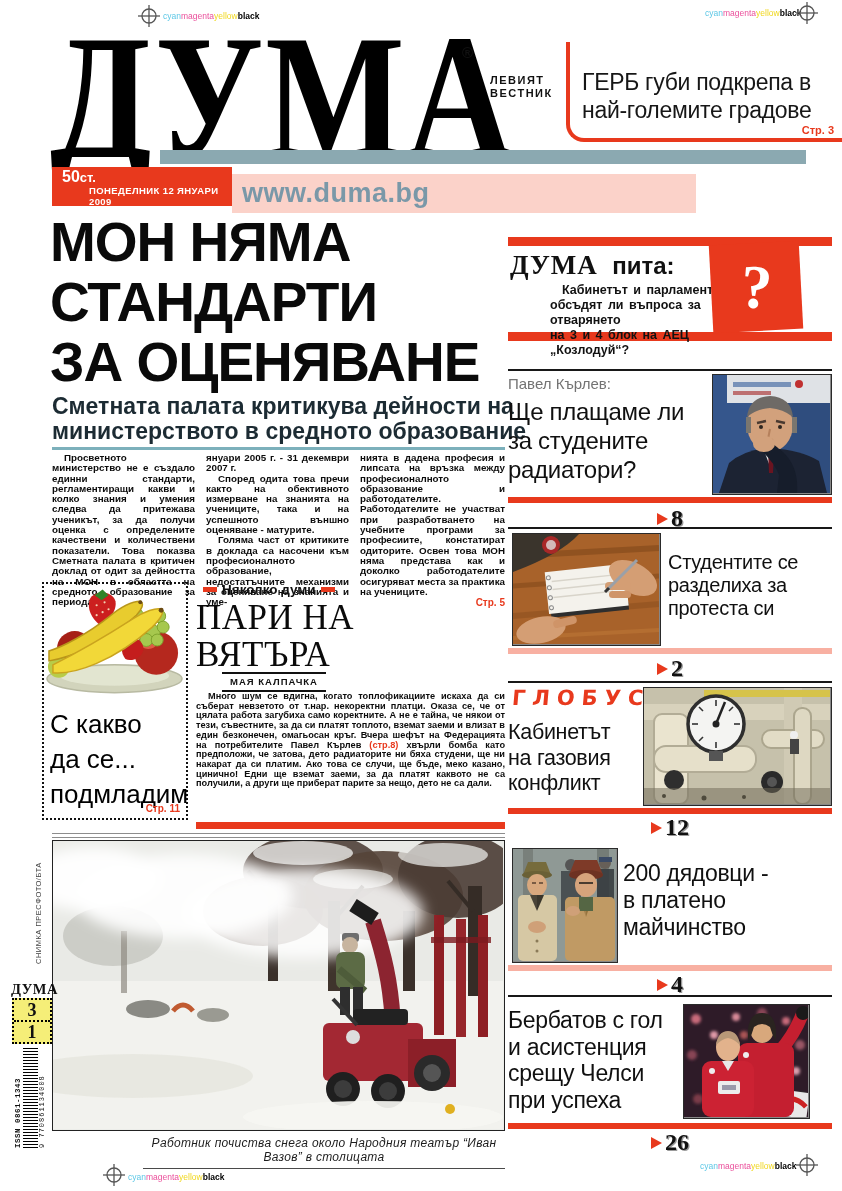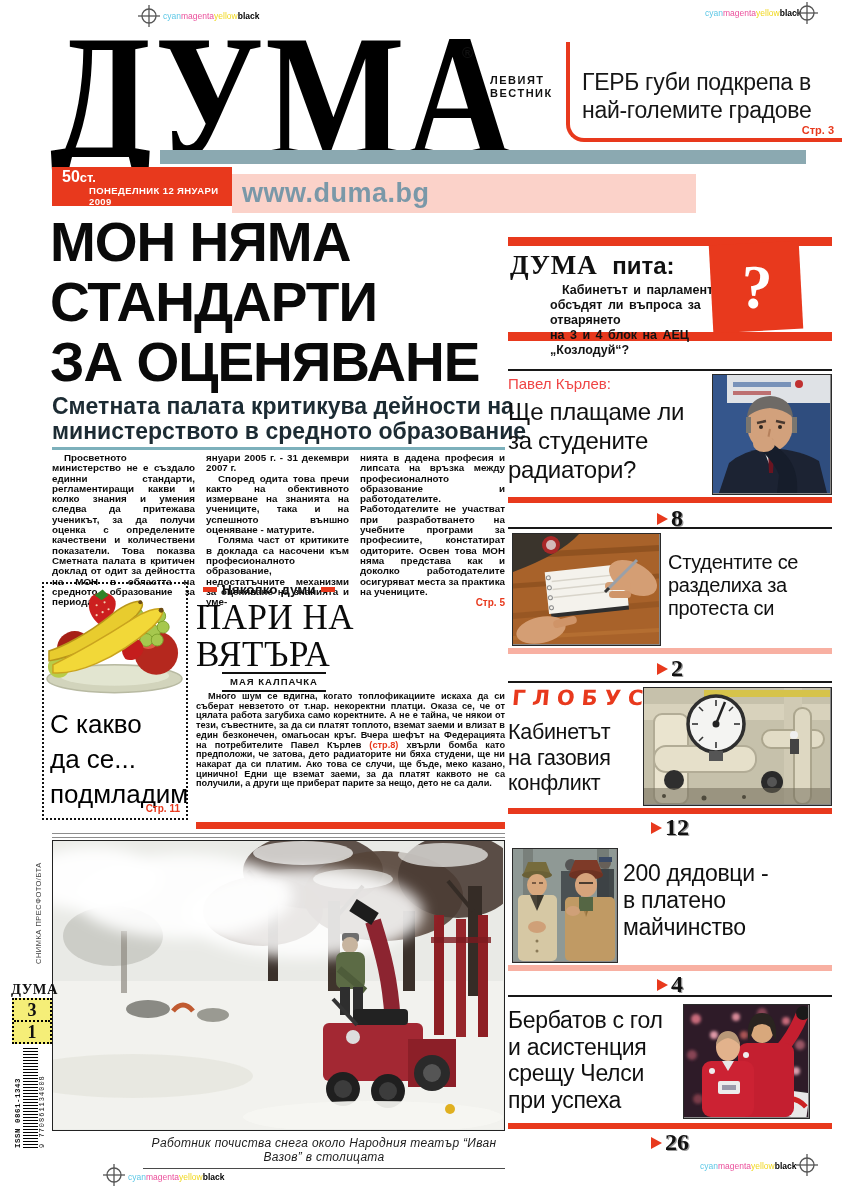--- a/index.html
+++ b/index.html
@@ -30,21 +30,21 @@
   .sep{background:#181818;}
   
   .askbar{background:#e8391d;}
   .serifb{font-family:"Liberation Serif",serif;font-weight:bold;}
   .asks-q div{font-size:12.5px;font-weight:bold;line-height:15px;word-spacing:2px;}
   .asks-q div:first-child{text-indent:12px;}
   .qsq{background:#e8391d;transform:rotate(-3deg);text-align:center;}
   .qmark{color:#fff;font-family:"Liberation Serif",serif;font-weight:bold;font-size:62px;line-height:88px;
          display:inline-block;transform:rotate(7deg);}
   
-  .kicker{font-size:15px;color:#ef4444;}
+  .kicker{font-size:15px;color:#737373;}
   .t-title div{color:#101010;letter-spacing:-0.3px;}
   .photo{border:1.5px solid #2a2a2a;box-sizing:border-box;overflow:hidden;background:#888;}
   .photo svg{display:block;}
   .redbar{background:#e8391d;}
   .pinkbar{background:#f8b0a2;}
   .pgrow{text-align:center;}
   .tri{display:inline-block;width:0;height:0;border-top:6px solid transparent;border-bottom:6px solid transparent;
        border-left:11px solid #e8391d;margin-right:3px;vertical-align:1px;}
   .pgnum{font-family:"Liberation Serif",serif;font-weight:bold;font-size:24px;color:#111;text-shadow:1.2px 1.2px 0 #9a9a9a;}
   .globus{color:#e8391d;font-weight:bold;font-size:21px;letter-spacing:7px;transform:skewX(-5deg);font-family:"DejaVu Sans",sans-serif;}

